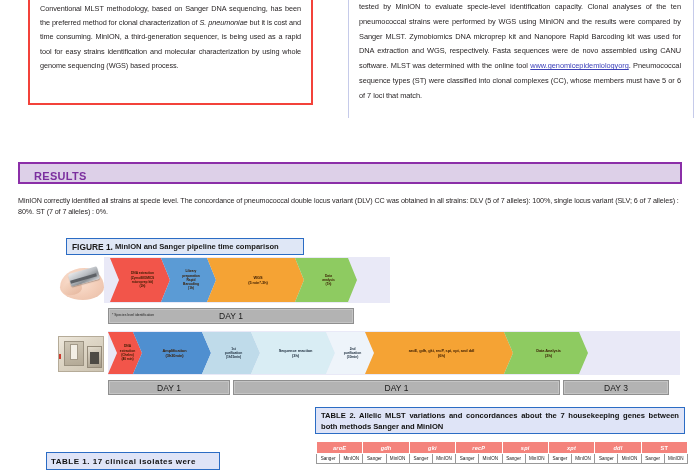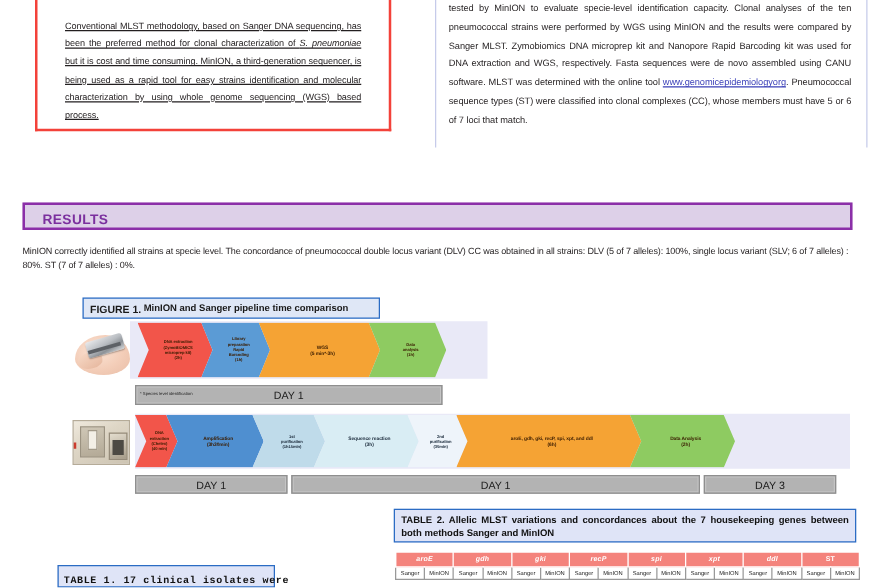--- a/index.html
+++ b/index.html
@@ -20,27 +20,26 @@
   .intro-box {
     position: absolute;
     left: 28px; top: -10px;
     width: 285px; height: 115px;
     border: 2px solid #f3423a;
     border-top: none;
     background: #ffffff;
     padding: 12px 10px 6px 10px;
   }
   .intro-box p {
-    margin: 12px;
+    margin: 0;
     font-size: 7.3px;
     line-height: 1.95;
     color: #231f20;
     text-align: justify;
     letter-spacing: -0.08px;
-    text-decoration: underline;
   }
   .intro-box i { font-style: italic; }
 
   .methods-box {
     position: absolute;
     left: 348px; top: -14px;
     width: 346px; height: 132px;
     border-left: 1.5px solid #c6cbea;
     border-right: 1.5px solid #c6cbea;
     background: #ffffff;
@@ -292,23 +291,22 @@
     padding: 2px 0;
   }
 
   
   .tbl1-title {
     position: absolute;
     left: 46px; top: 452px;
     width: 174px; height: 18px;
     background: #dfe4f7;
     border: 1.5px solid #2b6cc4;
-    display: flex; align-items: flex-end;
+    display: flex; align-items: center;
     padding-left: 4px;
-    font-family: Liberation Mono, monospace;
   }
   .tbl1-title .t {
     font-size: 8px; font-weight: bold; color: #111;
     letter-spacing: 0.5px;
     white-space: nowrap;
   }
 </style>
 </head>
 <body>
 

